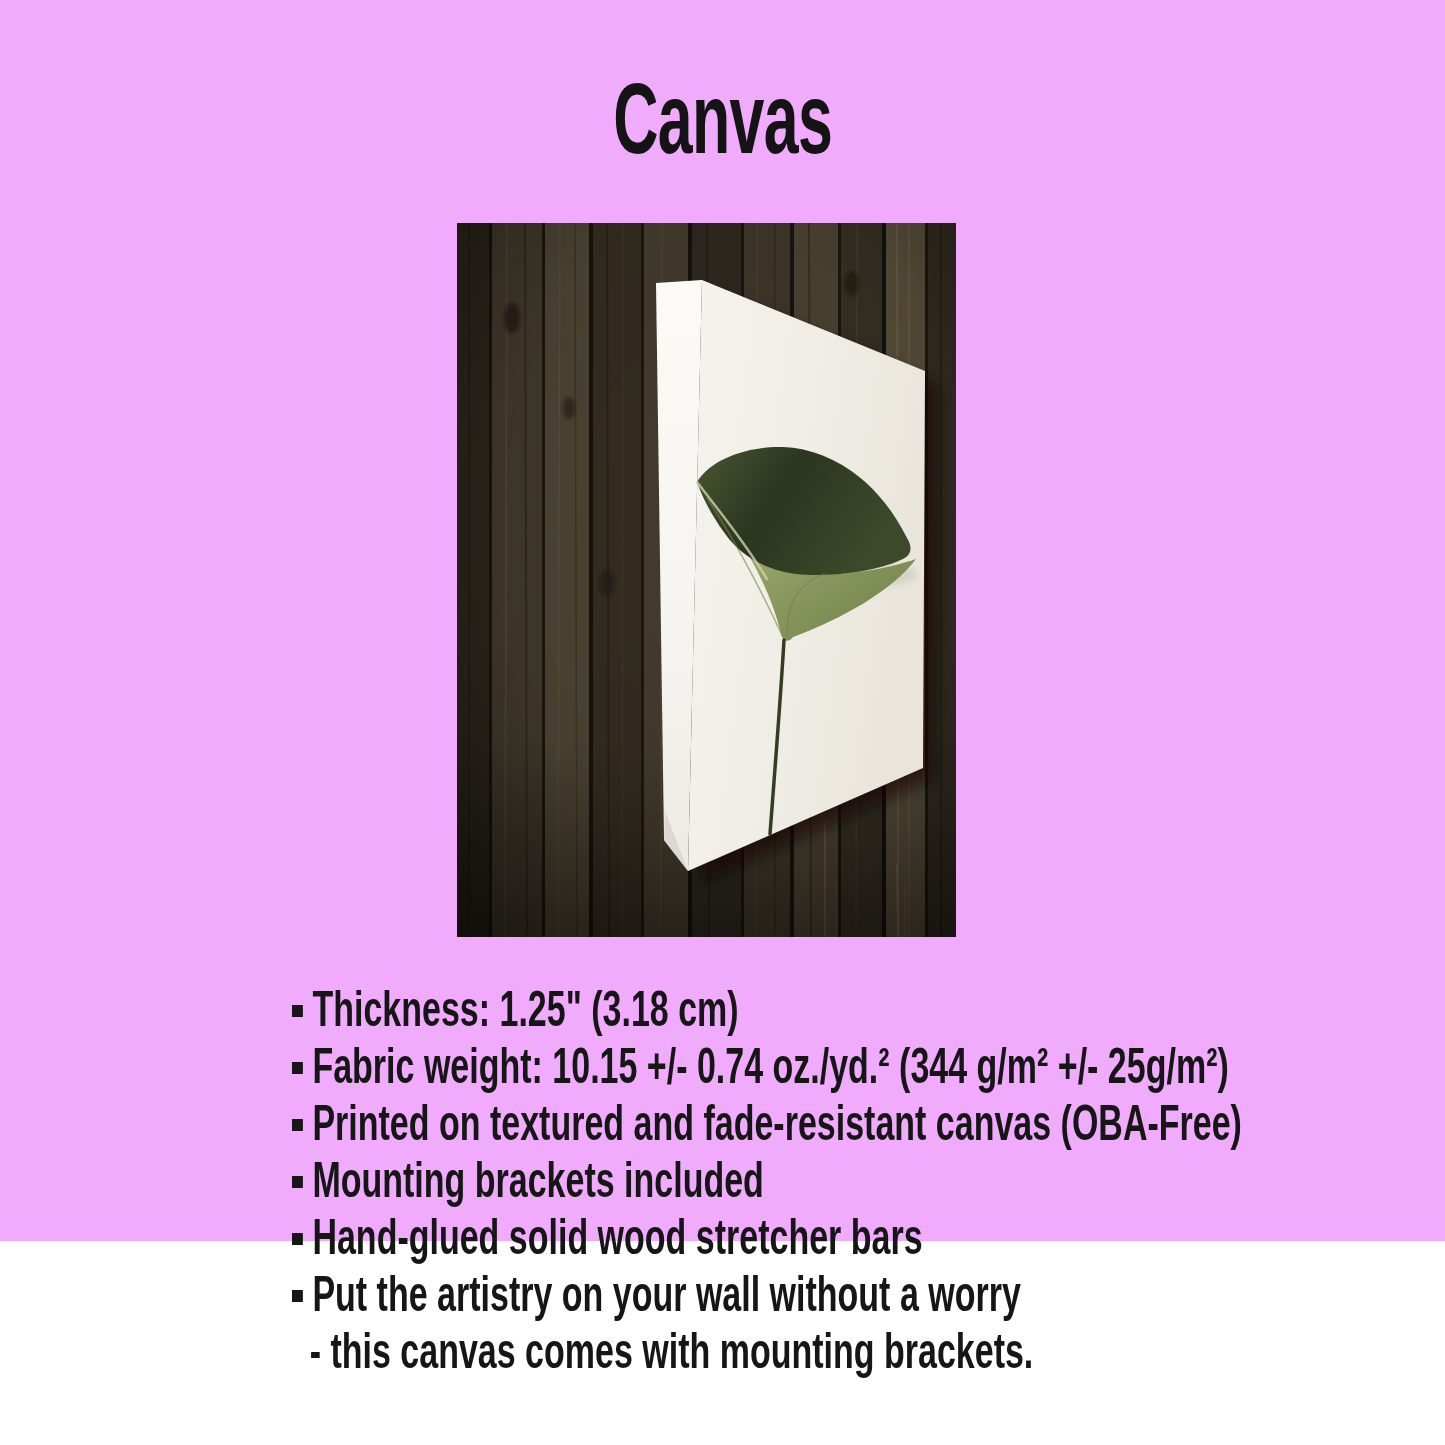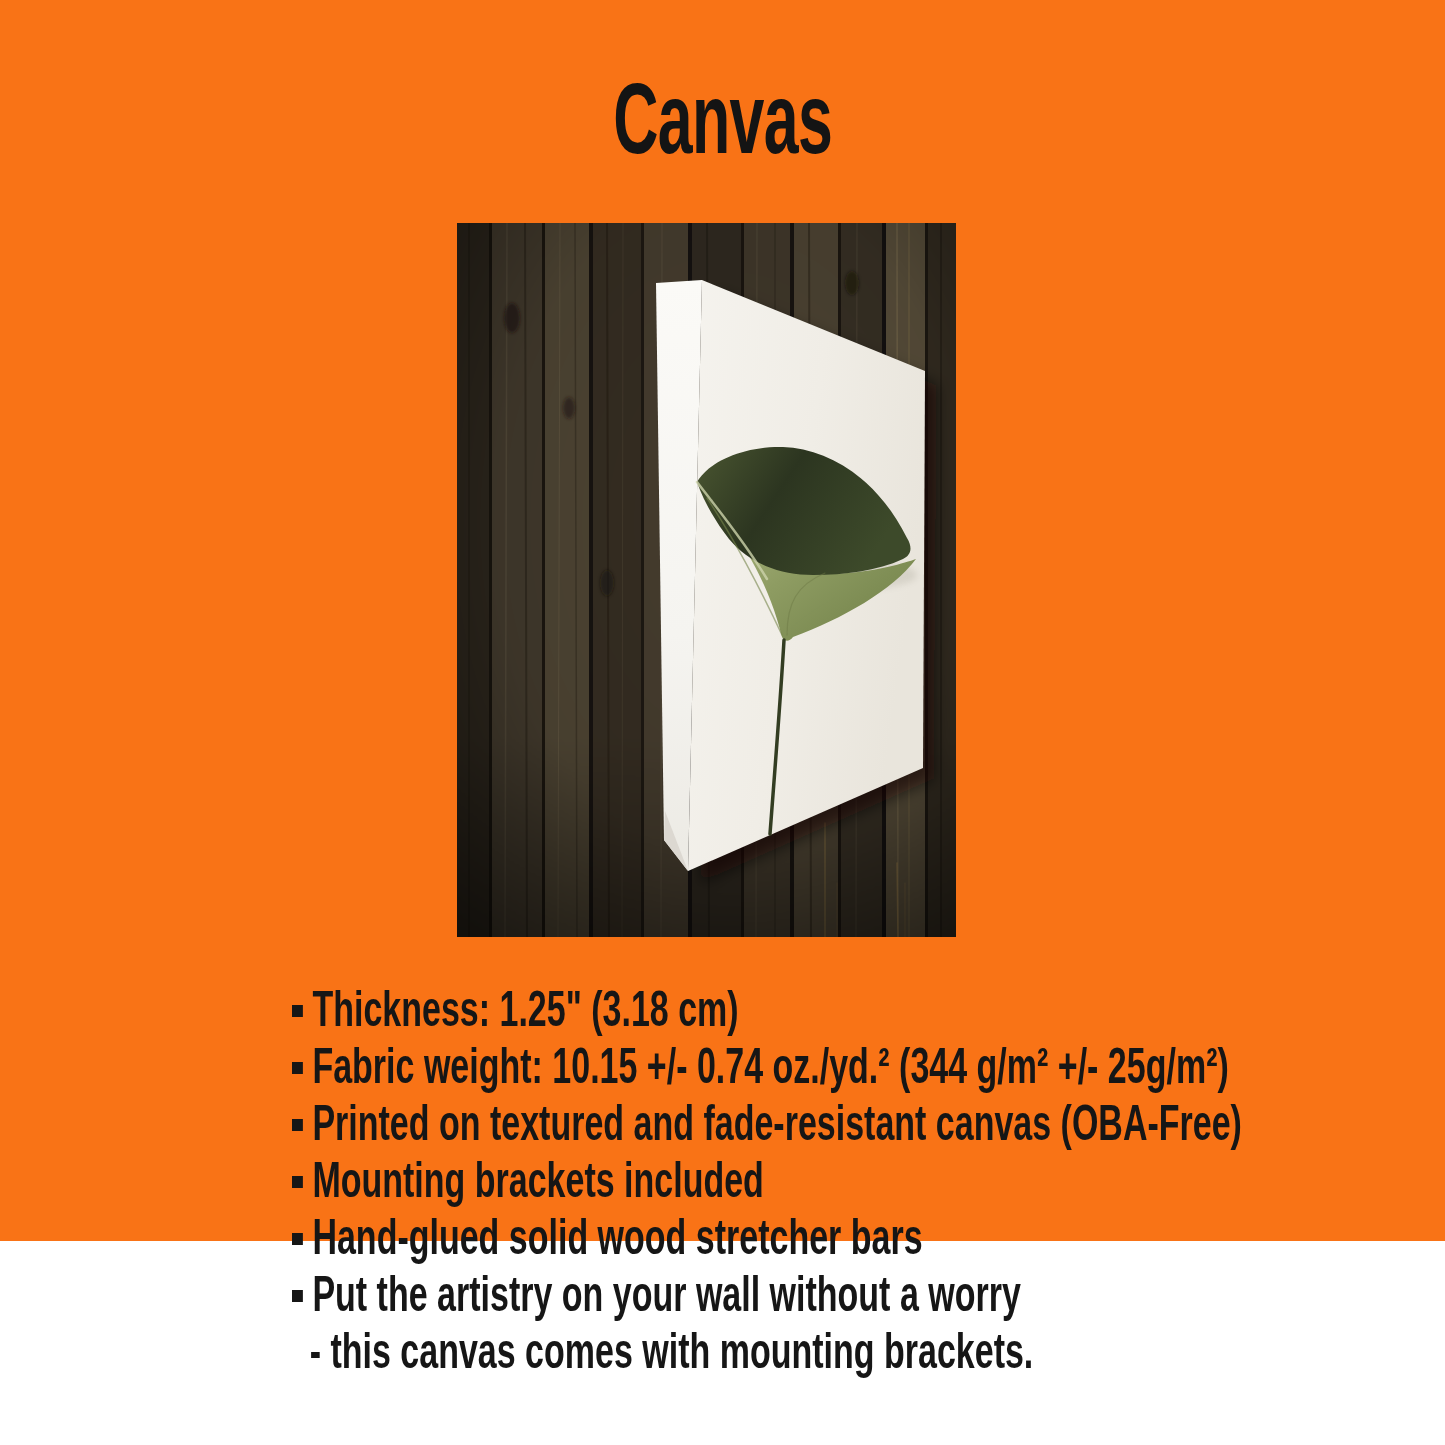--- a/index.html
+++ b/index.html
@@ -8,21 +8,21 @@
     width: 1445px;
     height: 1445px;
     background: #ffffff;
     font-family: "Liberation Sans", "DejaVu Sans", sans-serif;
     overflow: hidden;
   }
   #stage {
     position: relative;
     width: 1445px;
     height: 1241px;
-    background: #f97316;
+    background: #f0abfc;
   }
   .title {
     position: absolute;
     top: 68px;
     left: 0;
     width: 100%;
     text-align: center;
     font-size: 101px;
     line-height: 1.0;
     font-weight: bold;

